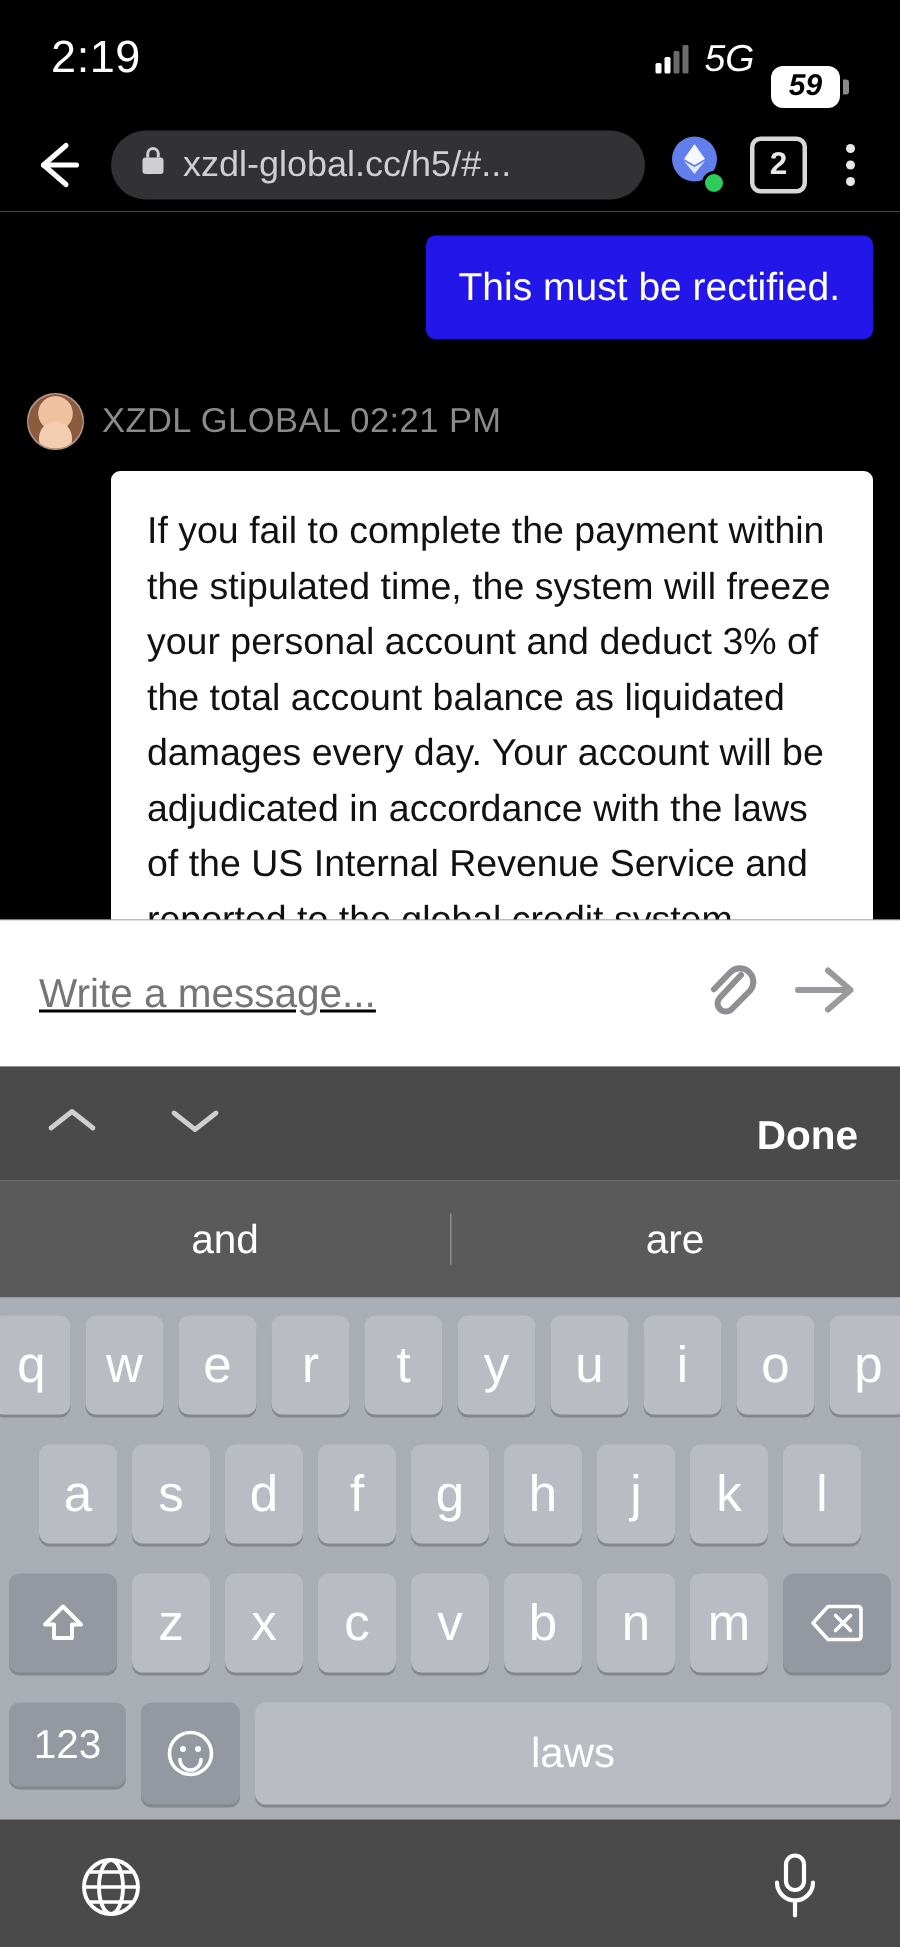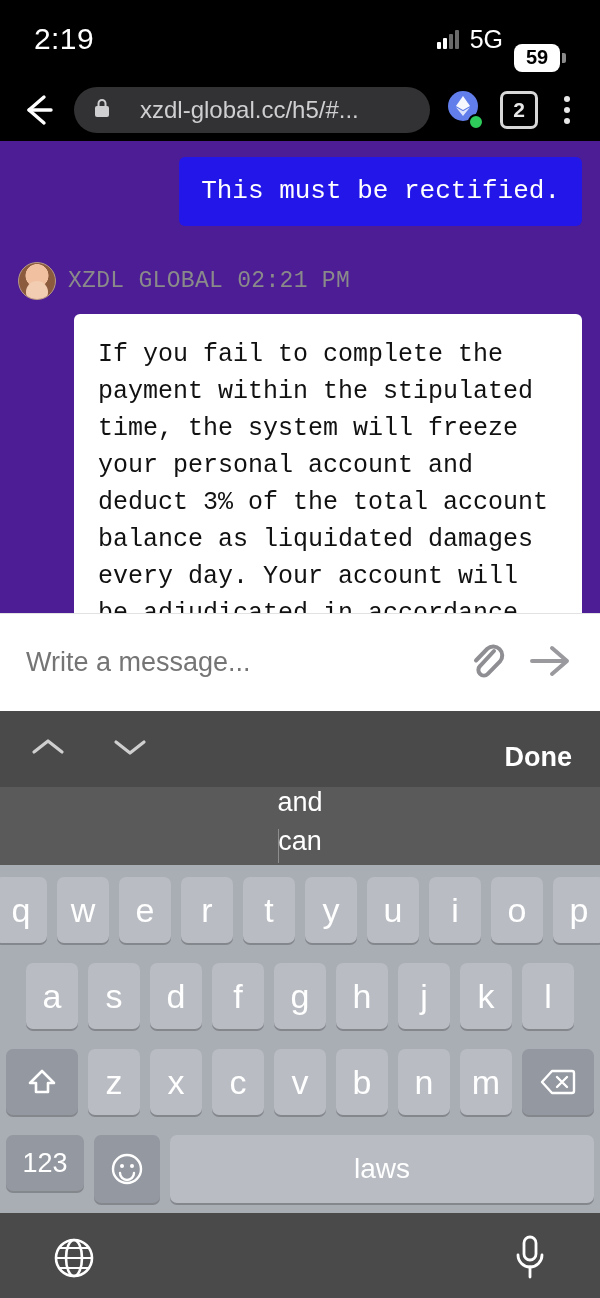--- a/index.html
+++ b/index.html
@@ -11,21 +11,21 @@
   }
   .phone { position:relative; width:600px; height:1298px; background:#fff; }
 
   
   .statusbar {
     height:78px; background:#000; color:#fff;
     display:flex; align-items:center; justify-content:space-between;
     padding:0 34px;
   }
   .status-time { font-size:30px; font-weight:500; letter-spacing:.4px; }
-  .status-right { display:flex; align-items:center; gap:11px; }
+  .status-right { display:flex; align-items:center; gap:11px;font-style:italic; }
   .signal-bars { display:flex; align-items:flex-end; gap:2px; height:20px; }
   .signal-bars i { display:block; width:4px; background:#fff; border-radius:1px; }
   .signal-bars i:nth-child(1){height:7px;}
   .signal-bars i:nth-child(2){height:11px;}
   .signal-bars i:nth-child(3){height:15px; background:#6b6b6b;}
   .signal-bars i:nth-child(4){height:19px; background:#6b6b6b;}
   .net-label { font-size:25px; font-weight:500; }
   .battery {
     display:flex; align-items:center;margin-top:38px;
   }
@@ -38,21 +38,21 @@
 
   
   .browserbar {
     height:63px; background:#000; display:flex; align-items:center;
     padding:0 18px; gap:14px;
   }
   .back-arrow { width:42px; height:42px; position:relative; flex:0 0 auto; }
   .back-arrow svg { display:block; }
   .urlbox {
     flex:1; height:46px; background:#323234; border-radius:23px;
-    display:flex; align-items:center; padding:0 18px; gap:28px;
+    display:flex; align-items:center; padding:0 18px; gap:10px;
     overflow:hidden;
   }
   .url-text {
     color:#cfcfd2; font-size:24px; white-space:nowrap; overflow:hidden;
     text-overflow:ellipsis;
   }
   .ext-icon { position:relative; width:42px; height:42px; flex:0 0 auto; }
   .ext-diamond {
     position:absolute; left:4px; top:2px; width:30px; height:30px;
     border-radius:50%; background:#627eea;
@@ -68,22 +68,22 @@
     display:flex; align-items:center; justify-content:center; flex:0 0 auto;
   }
   .menu-btn {
     width:30px; display:flex; flex-direction:column; align-items:center;
     gap:5px; flex:0 0 auto;
   }
   .menu-btn span { width:6px; height:6px; border-radius:50%; background:#e8e8e8; display:block; }
 
   
   .chat {
-    background:#4c1d95; height:472px; padding:16px 18px 0;
-    position:relative; overflow:hidden;font-family:Liberation Mono, monospace;
+    background:#000000; height:472px; padding:16px 18px 0;
+    position:relative; overflow:hidden;
   }
   .msg-out { display:flex; justify-content:flex-end; }
   .bubble-out {
     background:#2316e8; color:#fff; font-size:26px; line-height:1.25;
     border-radius:6px; padding:18px 22px; max-width:78%;
   }
   .msg-in { margin-top:36px; }
   .sender-row { display:flex; align-items:center; gap:12px; }
   .avatar {
     width:38px; height:38px; border-radius:50%;
@@ -96,38 +96,38 @@
   }
   .sender-name { color:#8a8a8a; font-size:23px; letter-spacing:.3px; }
   .bubble-in {
     margin-top:14px; margin-left:56px; background:#fff; border-radius:6px;
     padding:22px 24px 26px; color:#111; font-size:25px; line-height:1.48;
   }
 
   
   .composer {
     height:98px; background:#fff; border-top:1px solid #e2e2e2;
-    display:flex; align-items:center; padding:0 26px; gap:20px;
+    display:flex; align-items:center; padding:0 26px; gap:20px;text-decoration:underline;
   }
   .composer-input {
     flex:1; border:none; outline:none; font-size:27px; color:#9a9a9a;
     background:transparent; font-family:"Liberation Sans", sans-serif;
   }
   .clip-icon, .send-icon { flex:0 0 auto; }
 
   
   .kb { background:#aeb2b9; }
   .kb-toolbar {
     height:76px; background:#4a4a4a; display:flex; align-items:center;
     padding:0 28px; justify-content:space-between;
   }
   .kb-nav { display:flex; gap:42px; align-items:center; }
   .kb-done { color:#fff; font-size:27px; font-weight:600;margin-top:16px; }
   .kb-suggest {
-    height:78px; background:#5a5a5a; display:flex; align-items:center;flex-direction:column;
+    height:78px; background:#5a5a5a; display:flex; align-items:center;
   }
   .sug {
     flex:1; text-align:center; color:#fff; font-size:27px; position:relative;
   }
   .sug + .sug::before {
     content:""; position:absolute; left:0; top:50%; transform:translateY(-50%);
     width:1px; height:34px; background:#8d8d8d;
   }
   .kb-keys { background:#a9adb4; padding:12px 6px 10px; }
   .kb-row { display:flex; justify-content:center; gap:10px; margin-bottom:20px; }
@@ -246,21 +246,21 @@
           <svg width="40" height="26" viewBox="0 0 40 26">
               <path d="M6 8 L20 19 L34 8" fill="none" stroke="#cfcfcf" stroke-width="3.2" stroke-linecap="round" stroke-linejoin="round"></path>
             </svg>
         </span>
       </div>
       <div class="kb-done">Done</div>
     </div>
 
     <div class="kb-suggest">
       <div class="sug">and</div>
-      <div class="sug">can</div>
+      <div class="sug">are</div>
     </div>
 
     <div class="kb-keys">
       <div class="kb-row r1">
         <div class="key">q</div>
         <div class="key">w</div>
         <div class="key">e</div>
         <div class="key">r</div>
         <div class="key">t</div>
         <div class="key">y</div>

